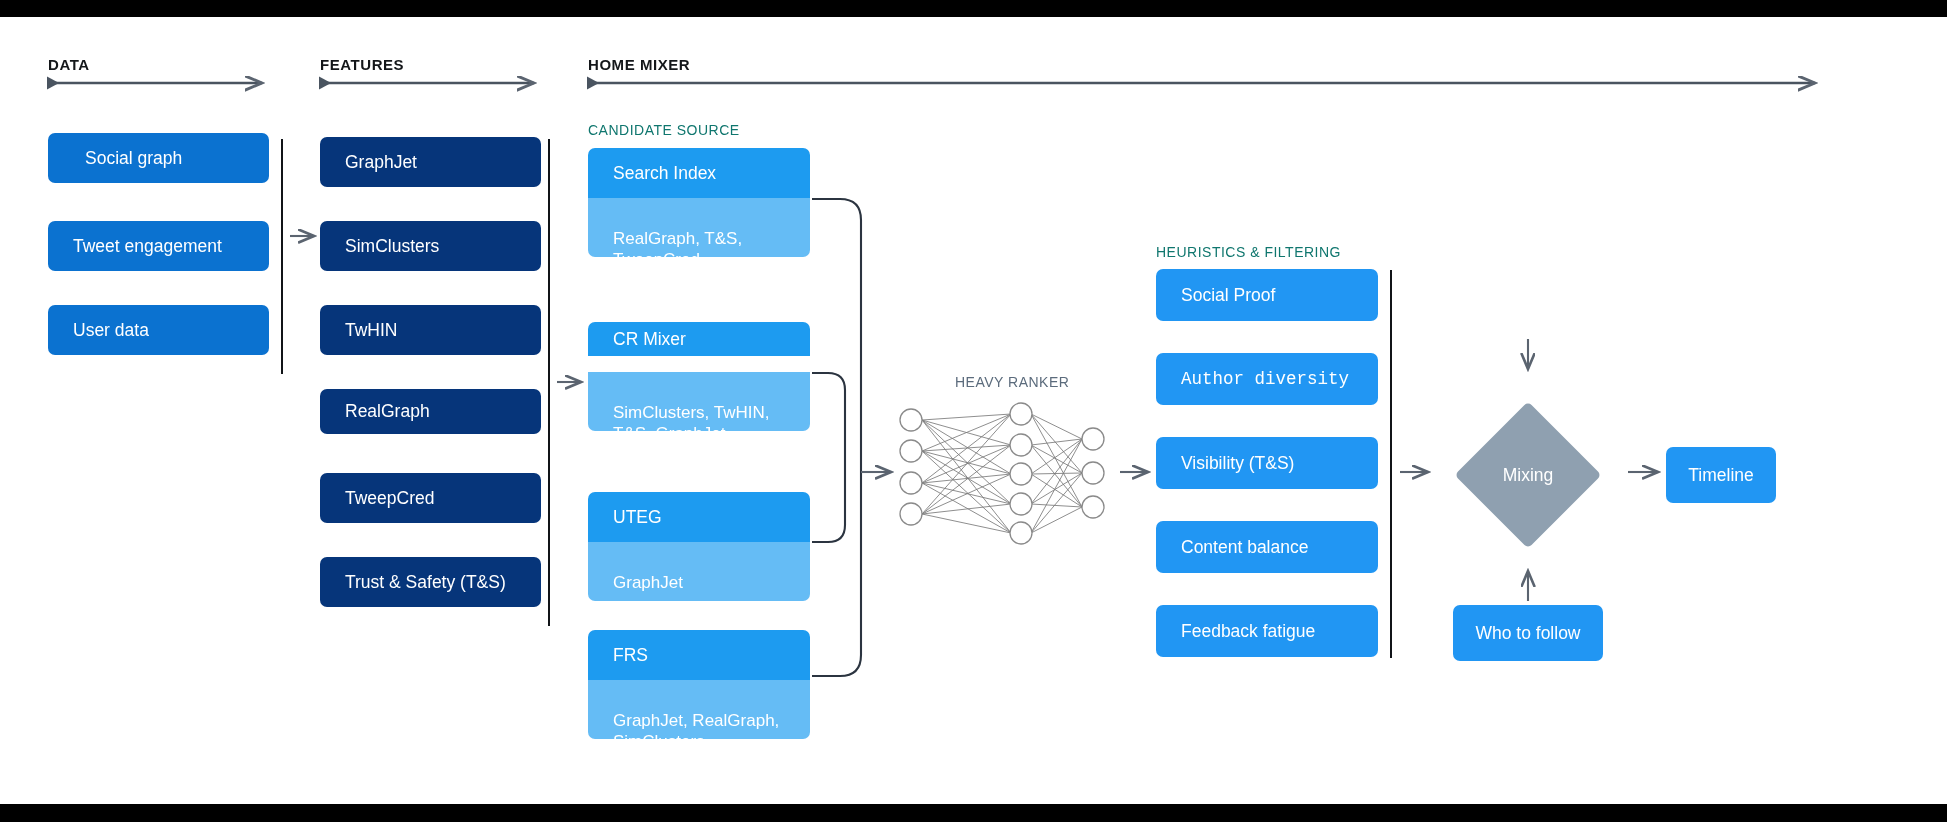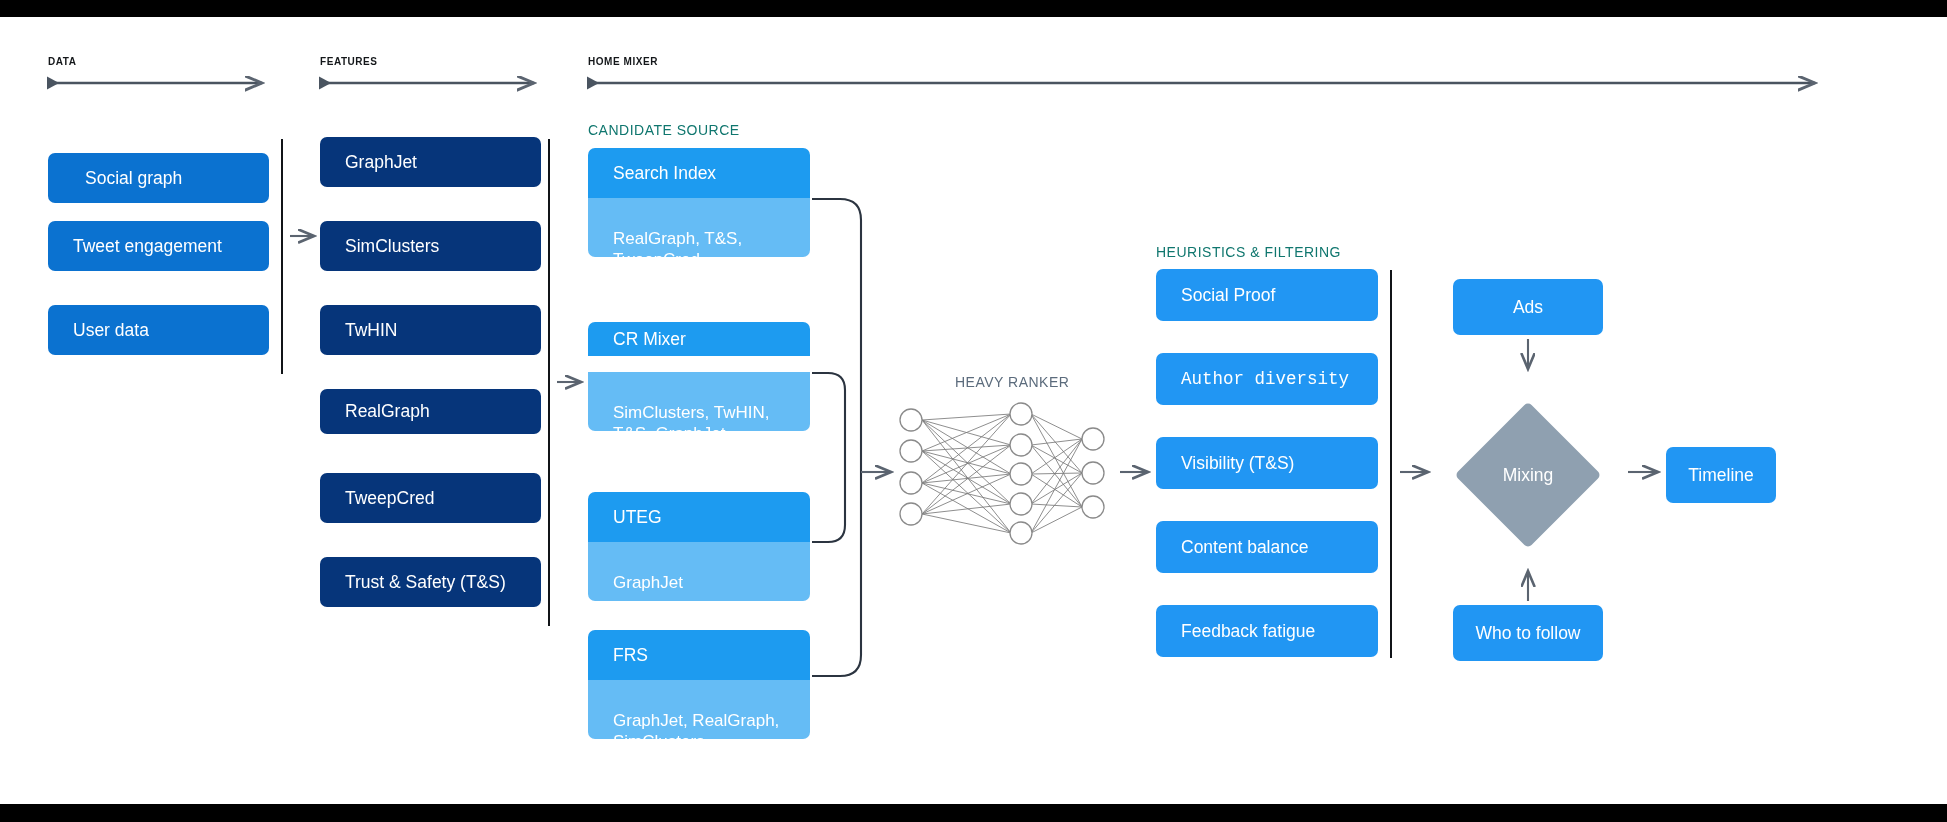--- a/index.html
+++ b/index.html
@@ -23,21 +23,21 @@
     left: 0;
     top: 17px;
     width: 1947px;
     height: 787px;
     background: #ffffff;
     overflow: hidden;
   }
   
   .sec-label {
     position: absolute;
-    font-size: 10px;
+    font-size: 15px;
     font-weight: bold;
     letter-spacing: 0.55px;
     color: #14171a;
     white-space: nowrap;
   }
   .sub-label {
     position: absolute;
     font-size: 14px;
     letter-spacing: 0.5px;
     color: #0f766e;
@@ -125,21 +125,21 @@
   <div id="sheet">
 
     <div class="sec-label" style="left:48px; top:39px;">DATA</div>
     <div class="sec-label" style="left:320px; top:39px;">FEATURES</div>
     <div class="sec-label" style="left:588px; top:39px;">HOME MIXER</div>
 
     <div class="sub-label" style="left:588px; top:105px;">CANDIDATE SOURCE</div>
     <div class="sub-label" style="left:1156px; top:227px;">HEURISTICS &amp; FILTERING</div>
     <div class="nn-caption" style="left:955px; top:357px;">HEAVY RANKER</div>
 
-    <div class="box box-data left-pad" style="left:48px; top:136px; width:221px; height:50px;padding-left:37px;">
+    <div class="box box-data left-pad" style="left:48px; top:116px; width:221px; height:50px;padding-left:37px;">
       <span>Social graph</span>
     </div>
     <div class="box box-data left-pad" style="left:48px; top:204px; width:221px; height:50px;">
       <span>Tweet engagement</span>
     </div>
     <div class="box box-data left-pad" style="left:48px; top:288px; width:221px; height:50px;">
       <span>User data</span>
     </div>
 
     <div class="box box-feat left-pad" style="left:320px; top:120px; width:221px; height:50px;">
@@ -202,23 +202,20 @@
     <div class="box box-heur left-pad" style="left:1156px; top:420px; width:222px; height:52px;">
       <span>Visibility (T&amp;S)</span>
     </div>
     <div class="box box-heur left-pad" style="left:1156px; top:504px; width:222px; height:52px;">
       <span>Content balance</span>
     </div>
     <div class="box box-heur left-pad" style="left:1156px; top:588px; width:222px; height:52px;">
       <span>Feedback fatigue</span>
     </div>
 
-    <div class="box box-out centered" style="left:1453px; top:262px; width:150px; height:56px;">
-      <span>Ads</span>
-    </div>
 
     <div class="diamond-shape" style="left:1476px; top:406px; width:104px; height:104px;"></div>
     <div class="diamond-label" style="left:1476px; top:448px; width:104px;">Mixing</div>
 
     <div class="box box-out centered" style="left:1666px; top:430px; width:110px; height:56px;">
       <span>Timeline</span>
     </div>
 
     <div class="box box-out centered" style="left:1453px; top:588px; width:150px; height:56px;">
       <span>Who to follow</span>

